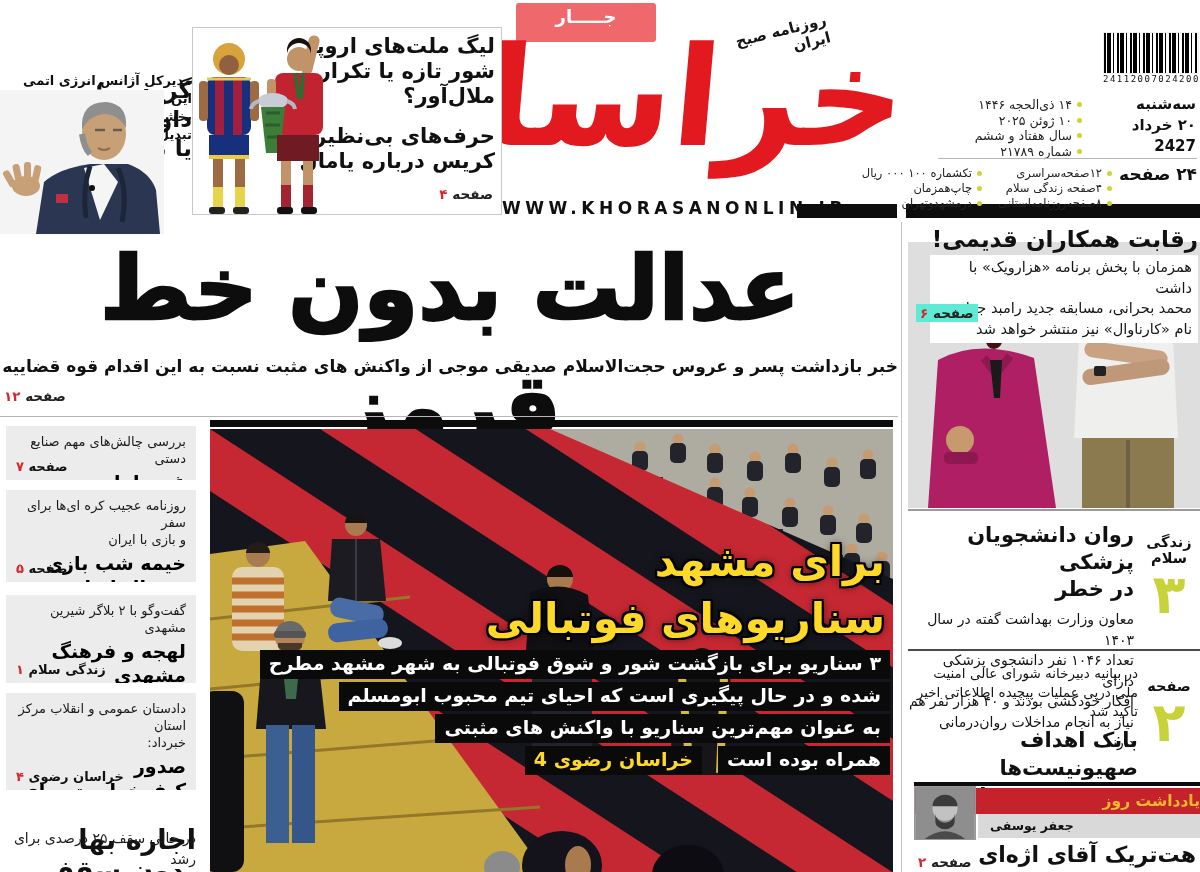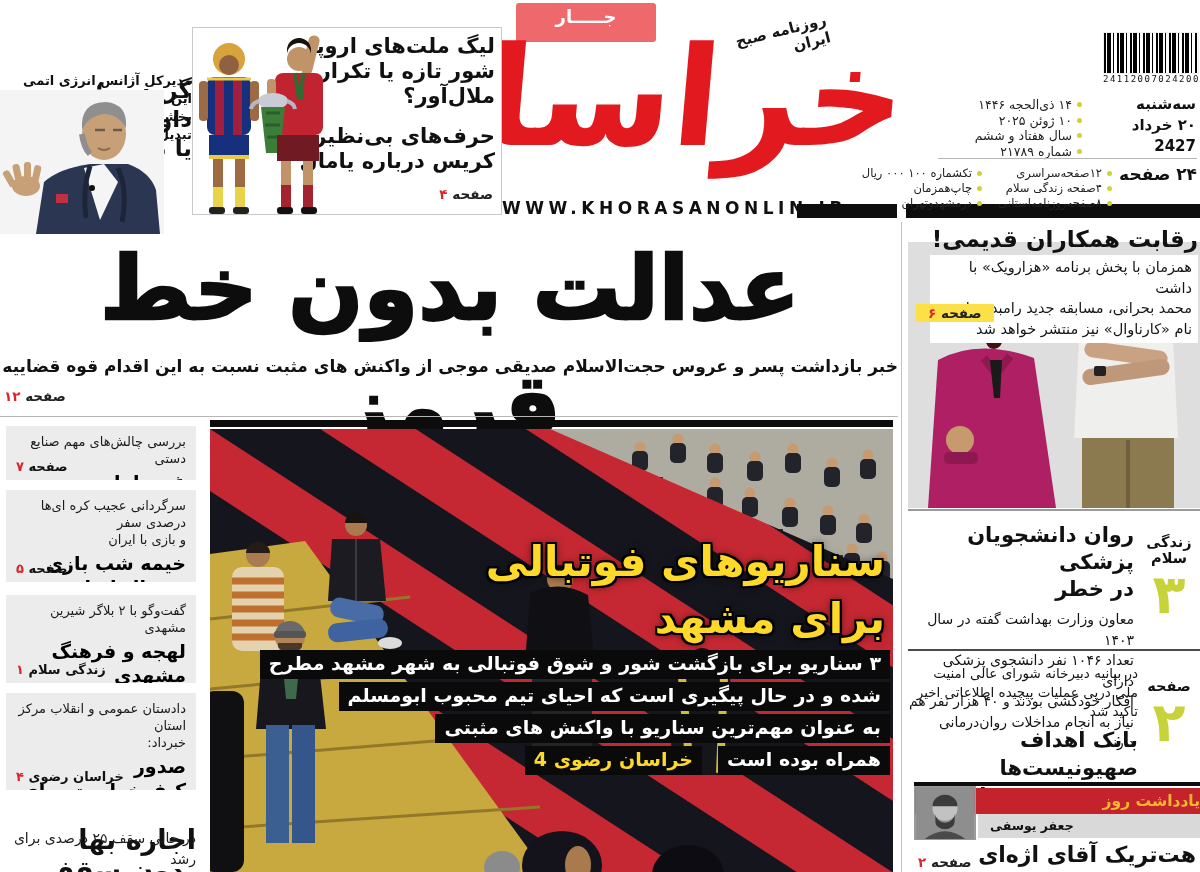--- a/index.html
+++ b/index.html
@@ -54,21 +54,21 @@
   .ph-body{position:absolute;right:3px;top:221px;text-align:right;}
   .phl{margin-bottom:3px;}
   .phl span{display:inline-block;background:#0a0a0a;color:#fff;font-size:19px;font-weight:bold;
             padding:1px 9px 4px;line-height:24px;}
   .phl .src{color:#ffd92a;margin-right:16px;}
   
   .rc{position:absolute;left:908px;top:226px;width:292px;height:646px;}
   .r1t{position:absolute;top:0;right:2px;left:0;font-size:23px;font-weight:bold;text-align:right;}
   .r1b{position:absolute;top:29px;right:2px;max-width:256px;background:#fff;padding:2px 6px 4px;
        font-size:14.5px;line-height:20.5px;text-align:right;color:#141414;}
-  .r1p{position:absolute;top:78px;left:8px;background:#fde047;padding:1px 12px;}
+  .r1p{position:absolute;top:78px;left:8px;background:#5eead4;padding:1px 4px;}
   .div1{position:absolute;top:283px;left:0;right:0;height:2px;background:#9a9a9a;}
   .div2{position:absolute;top:423px;left:0;right:0;height:2px;background:#4a4a4a;}
   .seclbl{position:absolute;width:62px;text-align:center;}
   .sec{font-size:14.5px;font-weight:bold;}
   .secnum{font-size:54px;font-weight:bold;color:#c8d23a;line-height:58px;}
   .r2main{position:absolute;top:296px;left:0;width:226px;}
   .r2t{font-size:21px;font-weight:bold;line-height:27px;text-align:right;}
   .r2b{font-size:14px;line-height:20.5px;text-align:right;margin-top:6px;color:#141414;}
   .r3main{position:absolute;top:438px;left:0;width:230px;}
   .r3k{font-size:13.5px;line-height:19px;text-align:right;color:#141414;}
@@ -245,21 +245,21 @@
   </div>
   <div class="hair" style="left:0;top:416px;width:898px;"></div>
   <div class="vline" style="left:901px;top:222px;height:650px;"></div>
 
   <div class="sb" style="top:426px;height:54px;">
     <div class="sbk prel">بررسی چالش‌های مهم صنایع دستی</div>
     <div class="sbt prel" style="margin-left:52px;">غنی اما غریب در جهان!</div>
     <div class="sbp"><span>صفحه</span> <span class="red">۷</span></div>
   </div>
   <div class="sb" style="top:490px;height:92px;">
-    <div class="sbk prel">سرگردانی عجیب کره ای‌ها درصدی سفر
+    <div class="sbk prel">روزنامه عجیب کره ای‌ها برای سفر
 و بازی با ایران</div>
     <div class="sbt prel">خیمه شب بازی فوتبال ایران
 تمامی ندارد!</div>
     <div class="sbp"><span>صفحه</span> <span class="red">۵</span></div>
   </div>
   <div class="sb" style="top:595px;height:88px;">
     <div class="sbk prel">گفت‌وگو با ۲ بلاگر شیرین مشهدی</div>
     <div class="sbt prel">لهجه و فرهنگ مشهدی
 در ایران محبوب است</div>
     <div class="sbp"><span>زندگی سلام</span> <span class="red">۱</span></div>
@@ -375,22 +375,22 @@
       </g>
       <rect x="-8" y="262" width="42" height="181" rx="12" fill="#101013"></rect>
       <ellipse cx="292" cy="438" rx="18" ry="16" fill="#8b8b8b"></ellipse>
       <g>
         <ellipse cx="352" cy="436" rx="40" ry="34" fill="#14121a"></ellipse>
         <ellipse cx="368" cy="436" rx="13" ry="19" fill="#a97a4e"></ellipse>
       </g>
       <ellipse cx="478" cy="446" rx="36" ry="30" fill="#0d0c12"></ellipse>
     </svg>
     <div class="ph-title">
+      <div>برای مشهد</div>
       <div>سناریوهای فوتبالی</div>
-      <div>برای مشهد</div>
     </div>
     <div class="ph-body">
       <div class="phl"><span>۳ سناریو برای بازگشت شور و شوق فوتبالی به شهر مشهد مطرح</span></div>
       <div class="phl"><span>شده و در حال پیگیری است که احیای تیم محبوب ابومسلم</span></div>
       <div class="phl"><span>به عنوان مهم‌ترین سناریو با واکنش های مثبتی</span></div>
       <div class="phl">
         <span>همراه بوده است</span><span class="src">خراسان رضوی 4</span>
       </div>
     </div>
   </div>

